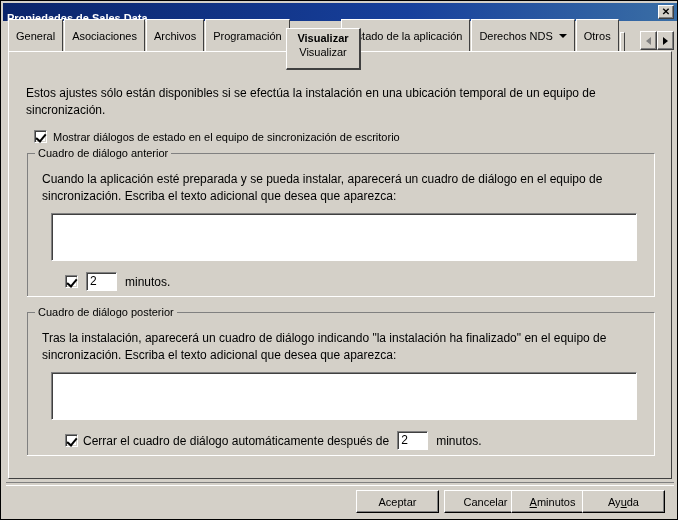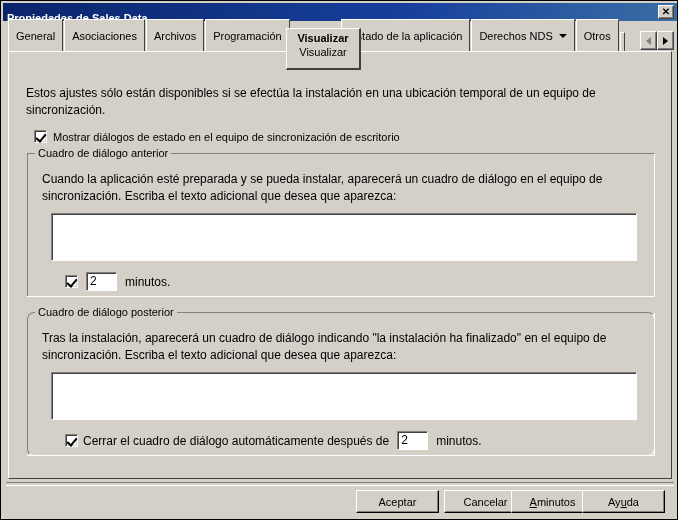--- a/index.html
+++ b/index.html
@@ -390,21 +390,21 @@
       <span class="group-legend">Cuadro de diálogo anterior</span>
       <div class="group-desc" style="top:17px;">Cuando la aplicación esté preparada y se pueda instalar, aparecerá un cuadro de diálogo en el equipo de sincronización. Escriba el texto adicional que desea que aparezca:</div>
       <div class="textarea-field" style="left:23px; top:59px; width:586px; height:48px;"></div>
       <div class="cb-inline-row" style="left:37px; top:118px;">
         <span class="cb checked"></span>
         <span class="minutes-input">2</span>
         <span>minutos.</span>
       </div>
     </div>
 
-    <div class="groupbox" style="left:18px; top:260px; width:628px; height:144px;border-radius:7px;">
+    <div class="groupbox" style="left:18px; top:260px; width:628px; height:144px;">
       <span class="group-legend">Cuadro de diálogo posterior</span>
       <div class="group-desc" style="top:17px;">Tras la instalación, aparecerá un cuadro de diálogo indicando  "la instalación ha finalizado" en el equipo de sincronización. Escriba el texto adicional que desea que aparezca:</div>
       <div class="textarea-field" style="left:23px; top:59px; width:586px; height:48px;"></div>
       <div class="cb-inline-row" style="left:37px; top:118px;">
         <span class="cb checked"></span>
         <span>Cerrar el cuadro de diálogo automáticamente después de</span>
         <span class="minutes-input">2</span>
         <span>minutos.</span>
       </div>
     </div>

